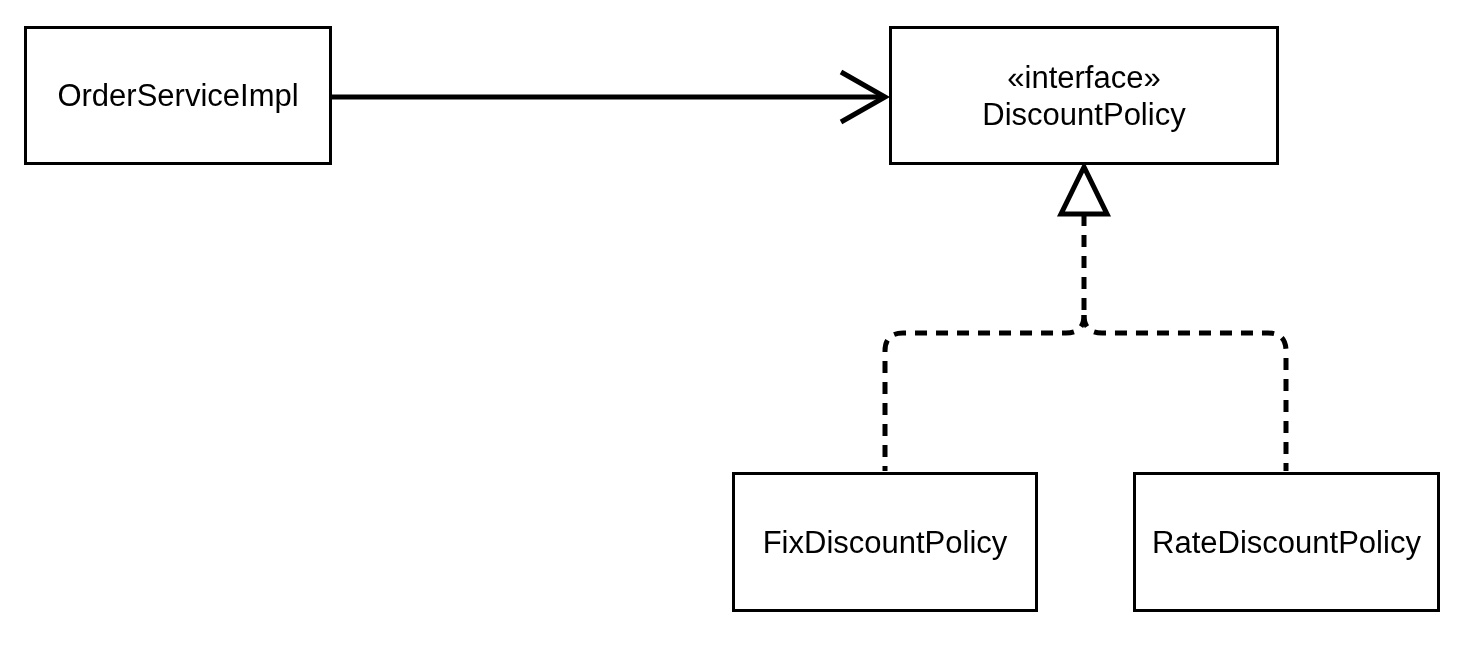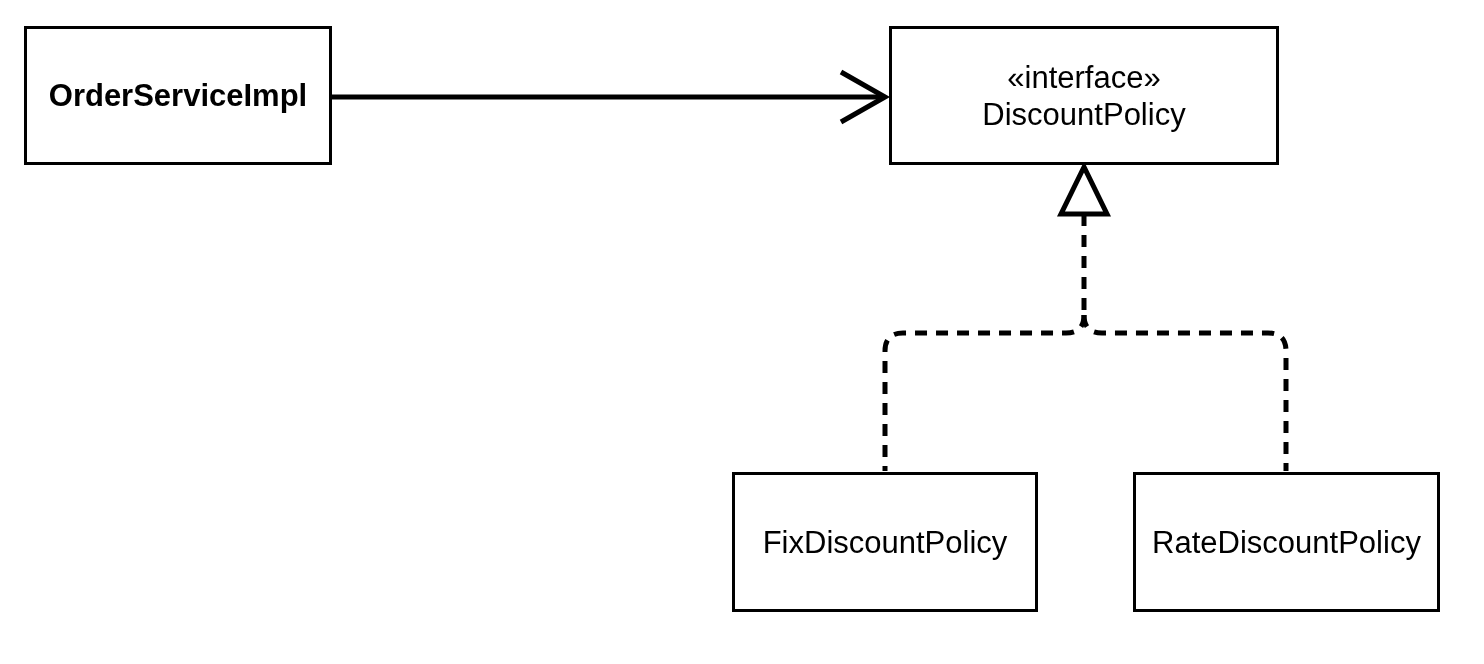--- a/index.html
+++ b/index.html
@@ -34,21 +34,21 @@
     border: 3px solid #000000;
     display: flex;
     flex-direction: column;
     align-items: center;
     justify-content: center;
     text-align: center;
     font-size: 31px;
     line-height: 37px;
     white-space: nowrap;
   }
-  .node-order    { left: 24px;   top: 26px;  width: 308px; height: 139px; font-weight: bold; }
+  .node-order    { left: 24px;   top: 26px;  width: 308px; height: 139px; }
   .node-iface    { left: 889px;  top: 26px;  width: 390px; height: 139px; }
   .node-fix      { left: 732px;  top: 472px; width: 306px; height: 140px; }
   .node-rate     { left: 1133px; top: 472px; width: 307px; height: 140px; }
   .stereotype    { font-weight: 400; }
   .iface-name    { font-weight: 400; }
 </style>
 </head>
 <body>
 
 <div class="canvas">

